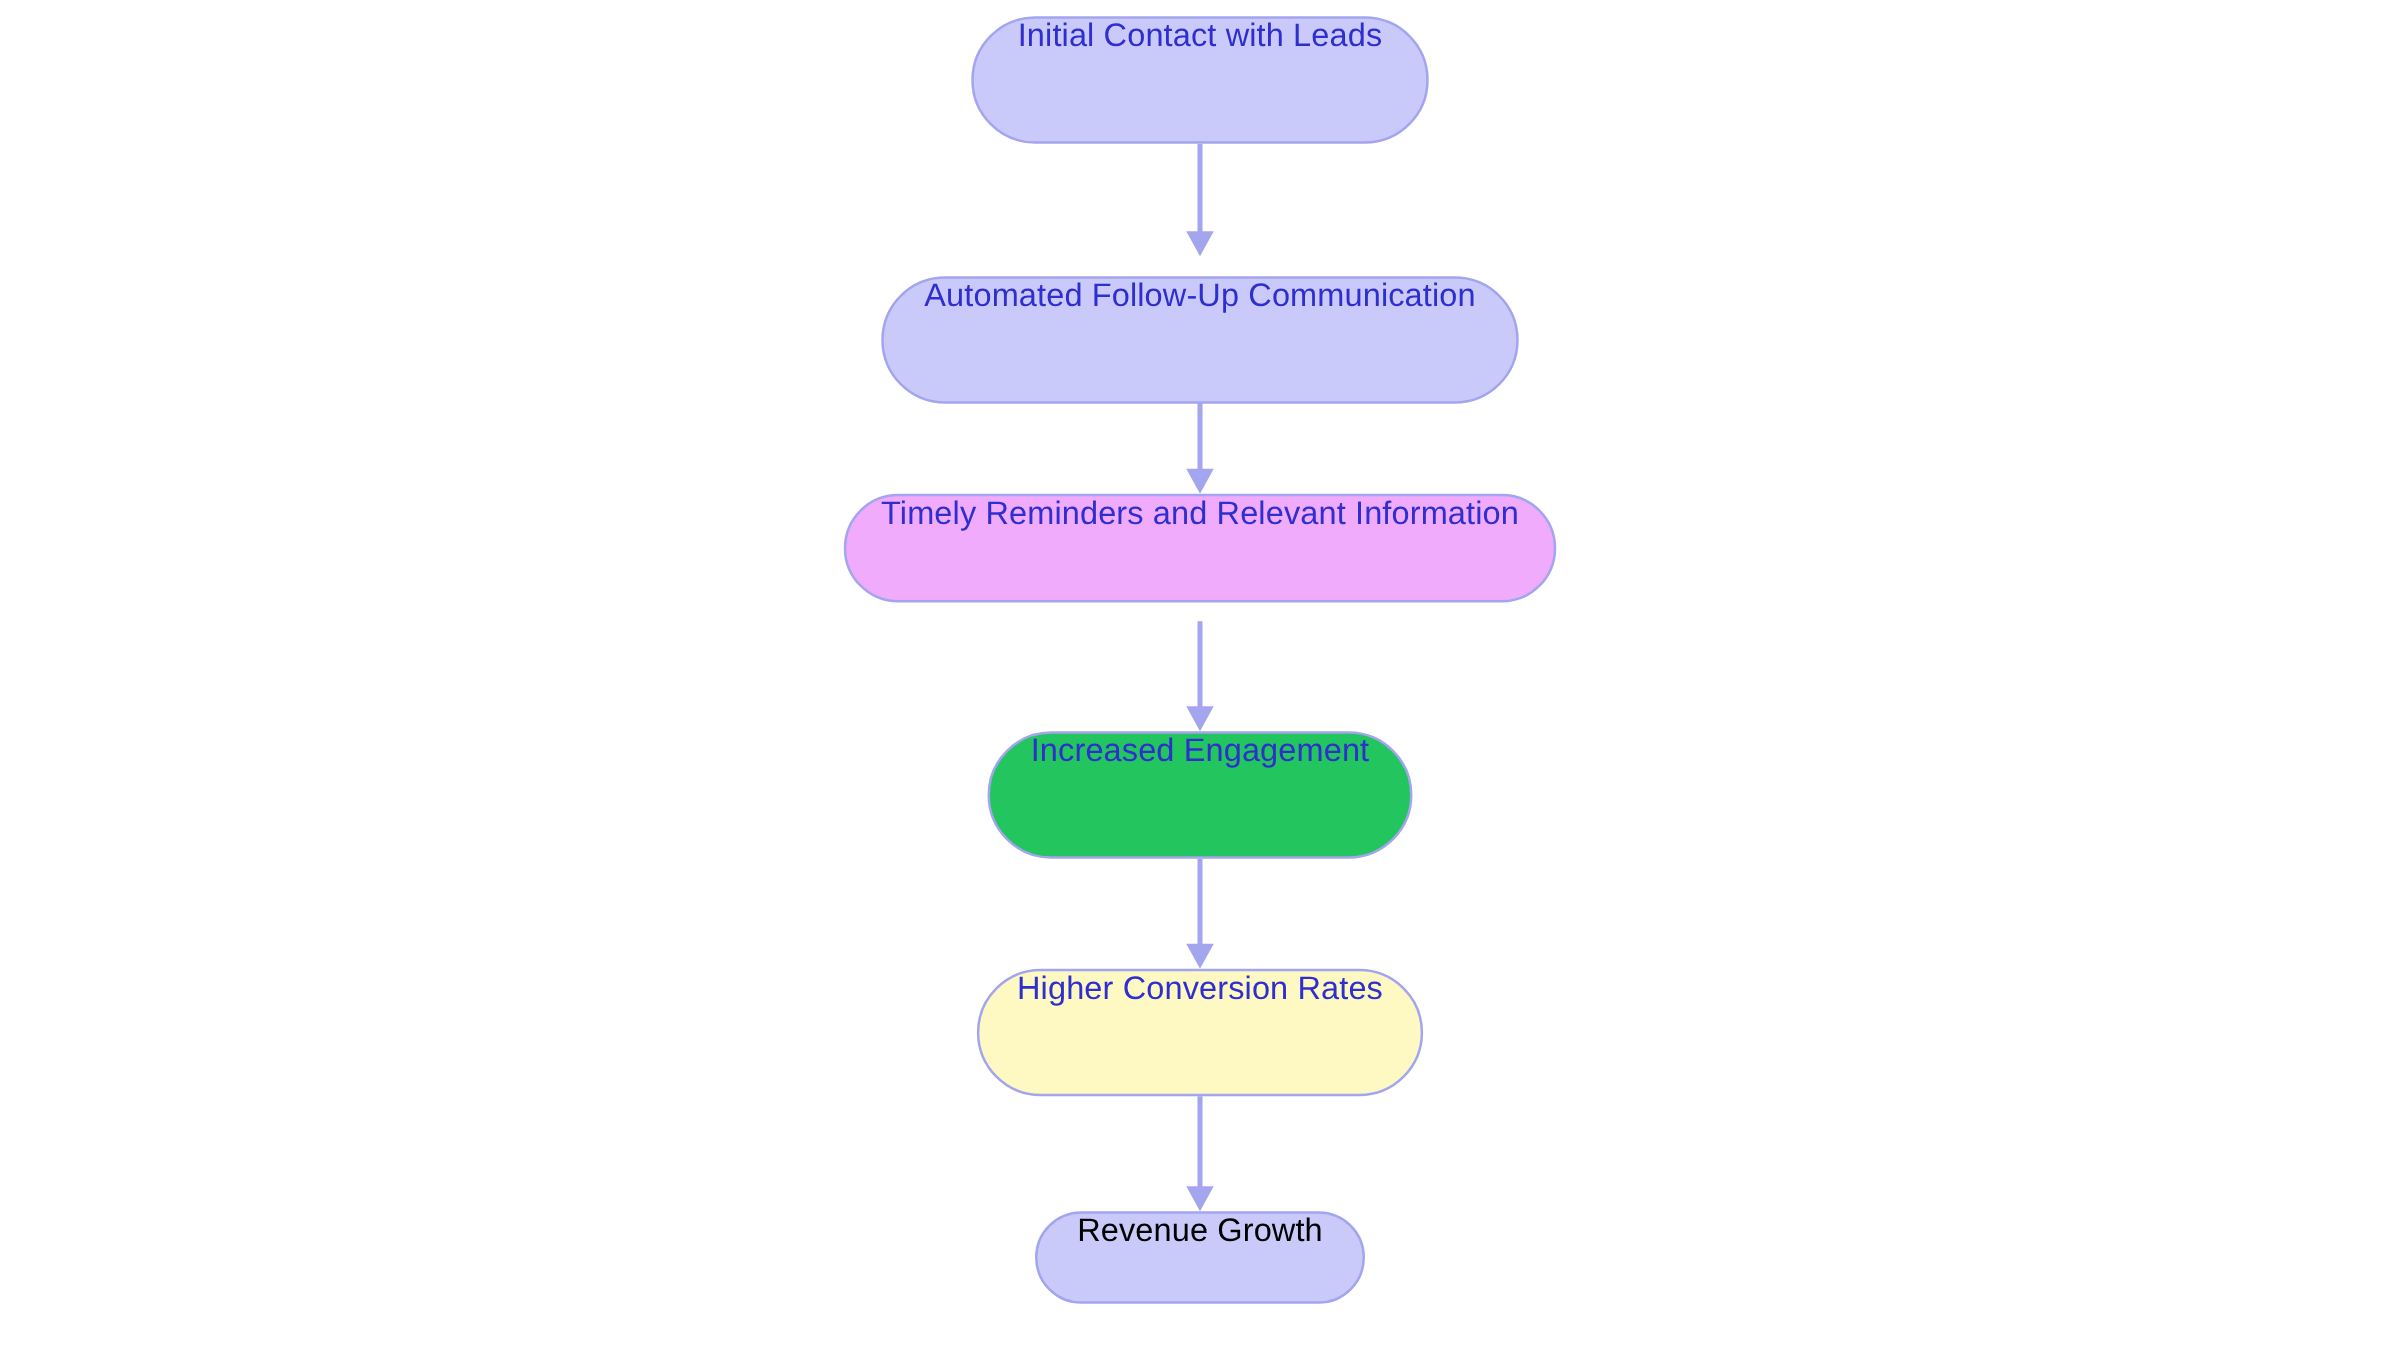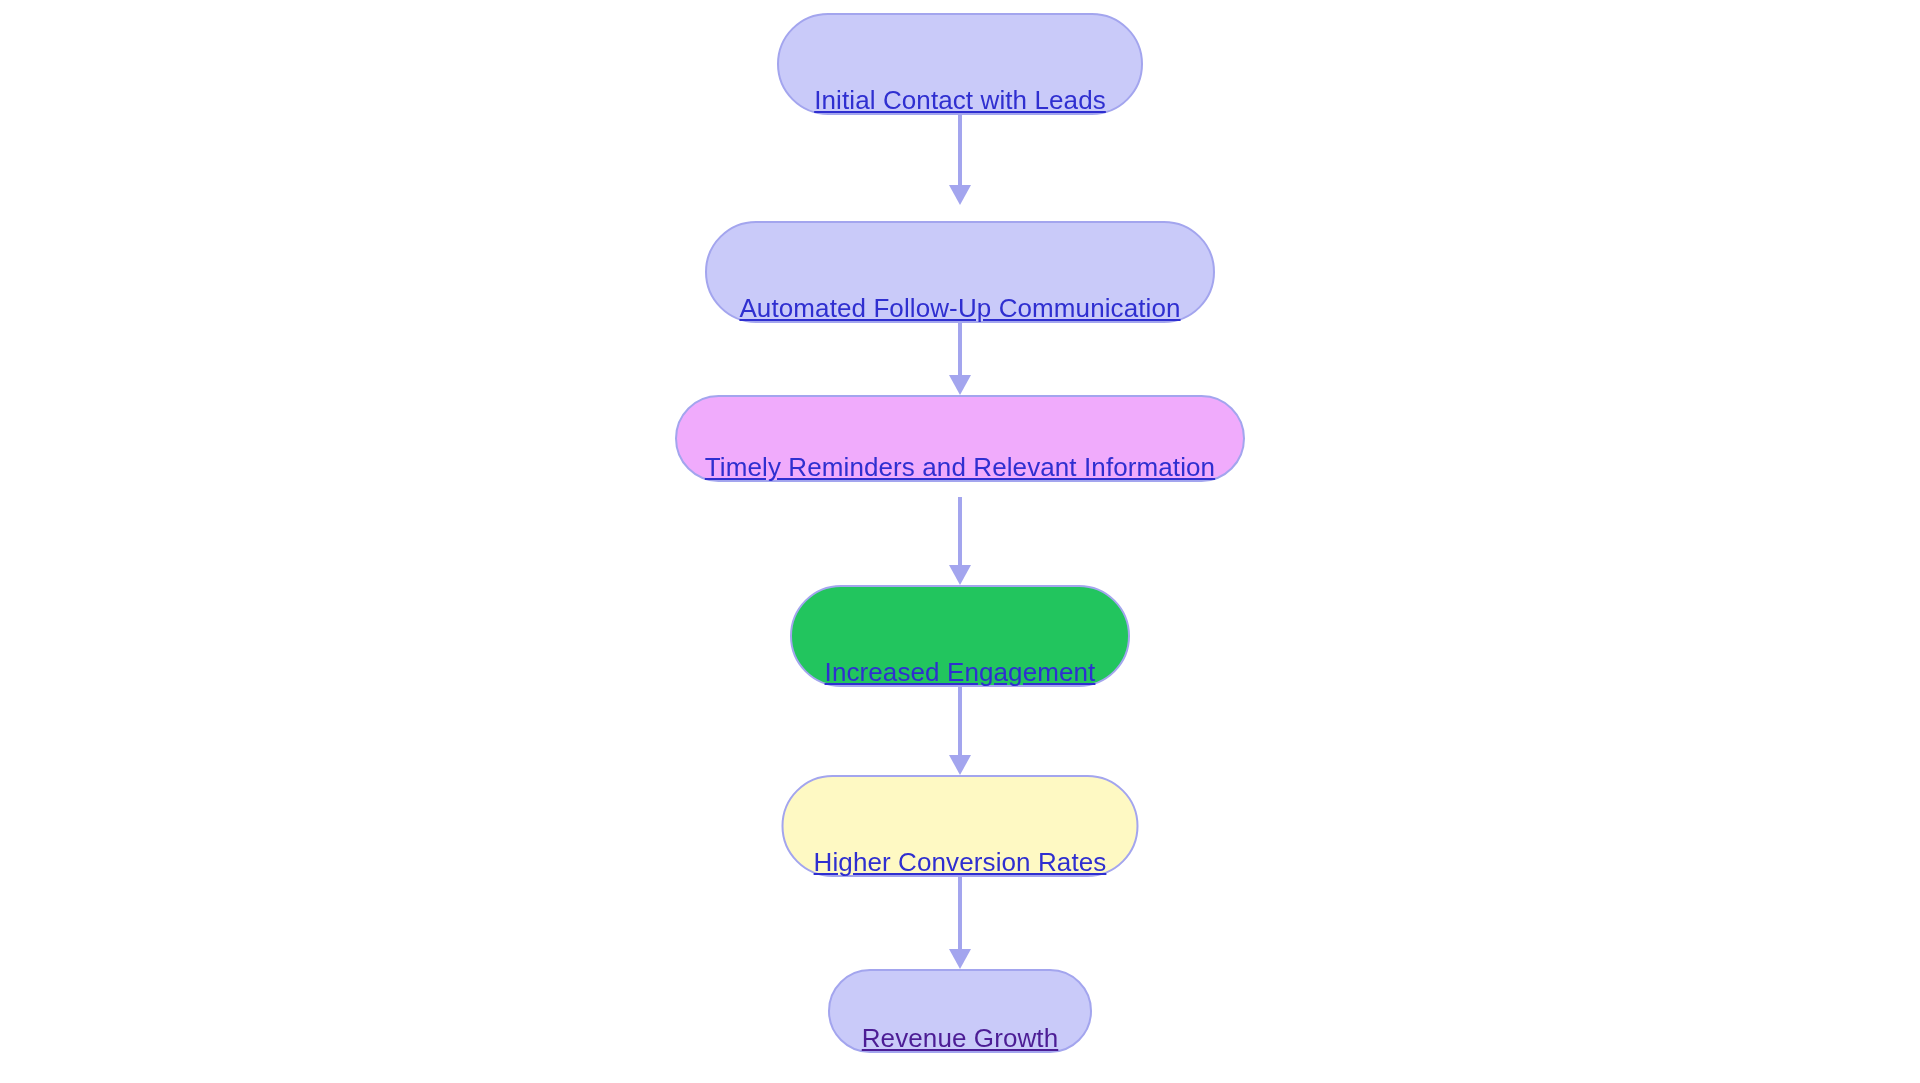--- a/index.html
+++ b/index.html
@@ -29,33 +29,32 @@
     display: flex;
     flex-direction: column;
     align-items: center;
   }
   .node {
     position: absolute;
     left: 50%;
     transform: translateX(-50%);
     box-sizing: border-box;
     display: flex;
-    align-items: flex-end;
+    align-items: flex-start;
     justify-content: center;
     background: #c9caf9;
     border: 2px solid #a3a5ee;
     border-radius: 999px;
     color: #2f2fd0;
     font-family: "Liberation Sans", sans-serif;
     font-size: 26px;
     font-weight: 400;
     letter-spacing: 0.1px;
     white-space: nowrap;
     line-height: 1;
-    text-decoration: underline;
   }
   .node-label {
     display: block;
     padding: 0 6px;
   }
   .connector {
     position: absolute;
     left: 50%;
     transform: translateX(-50%);
     width: 26px;
@@ -108,16 +107,16 @@
     </div>
     <div class="node" style="width: 570px; height: 87px; top: 395px; background: #f0abfc; border-color: rgb(163, 165, 238); color: rgb(47, 47, 208);">
       <span class="node-label">Timely Reminders and Relevant Information</span>
     </div>
     <div class="node" style="width: 340px; height: 102px; top: 585px; background: #22c55e; border-color: rgb(163, 165, 238); color: rgb(47, 47, 208);">
       <span class="node-label">Increased Engagement</span>
     </div>
     <div class="node" style="width: 357px; height: 102px; top: 775px; background: #fef9c3; border-color: rgb(163, 165, 238); color: rgb(47, 47, 208);">
       <span class="node-label">Higher Conversion Rates</span>
     </div>
-    <div class="node" style="width: 264px; height: 84px; top: 969px; background: rgb(201, 202, 249); border-color: rgb(163, 165, 238); color: #4c1d95;">
+    <div class="node" style="width: 264px; height: 74px; top: 969px; background: rgb(201, 202, 249); border-color: rgb(163, 165, 238); color: #000000;">
       <span class="node-label">Revenue Growth</span>
     </div>
   </div>
 
 </body></html>

